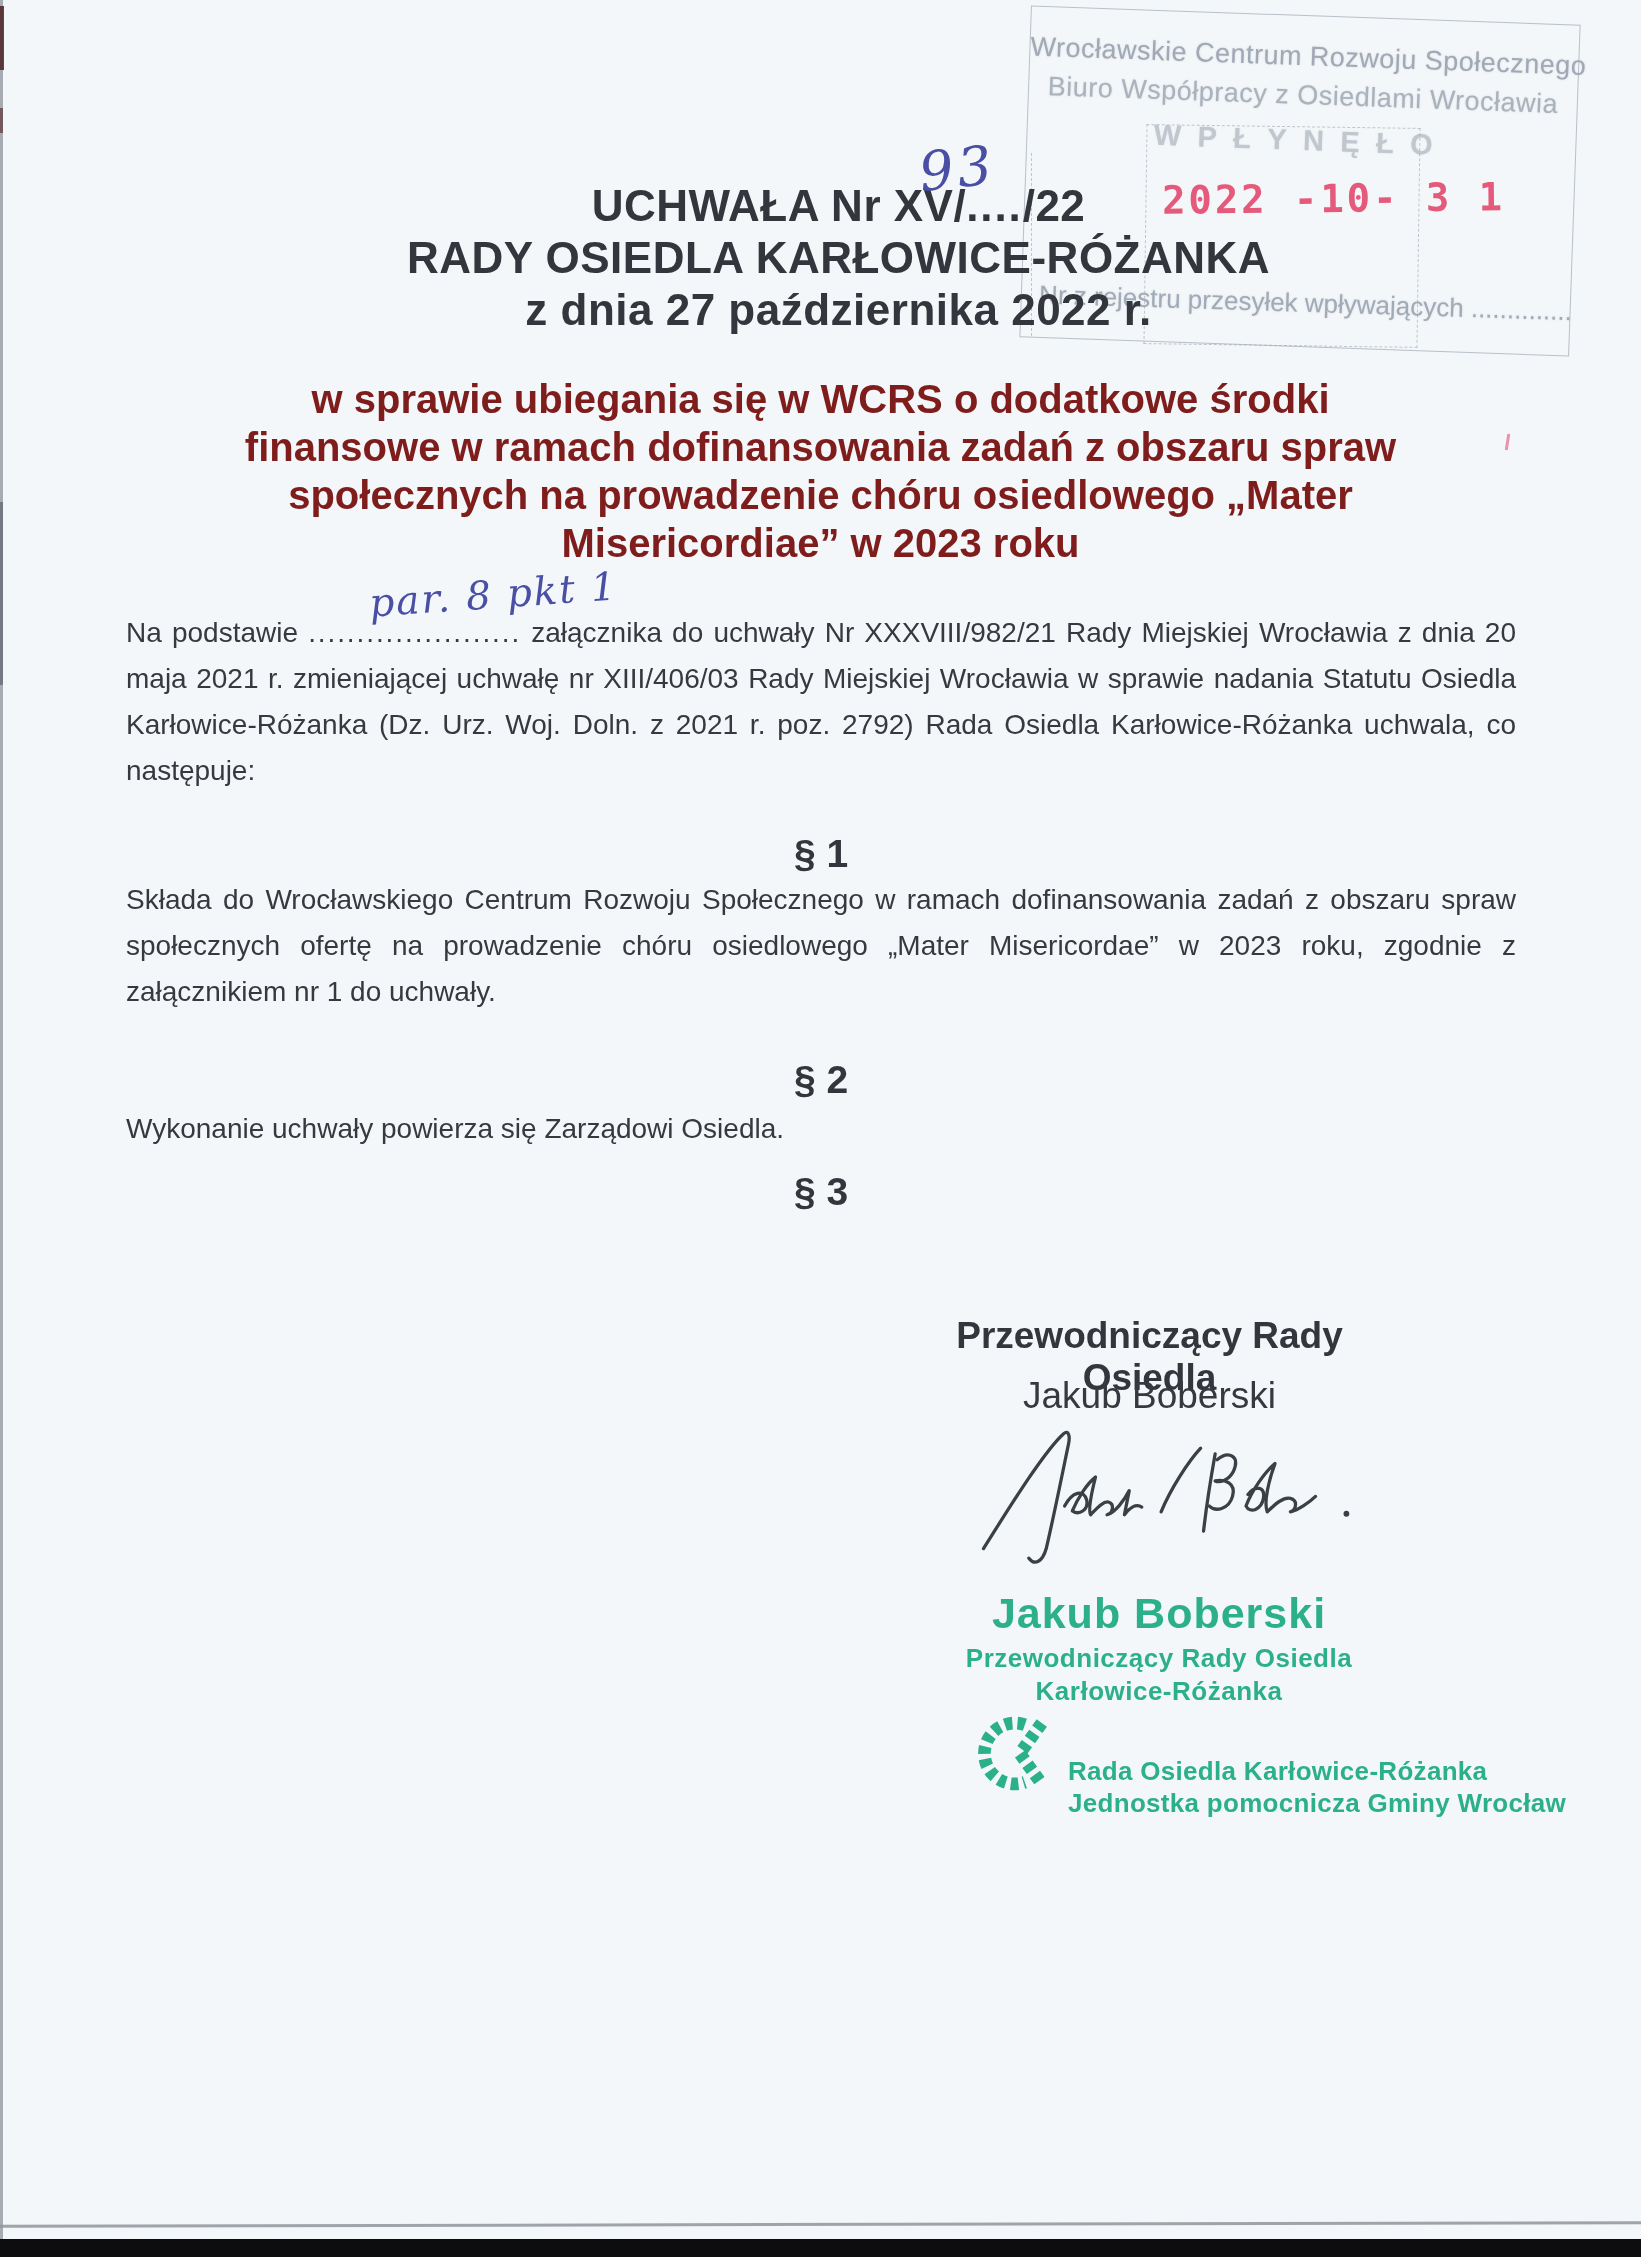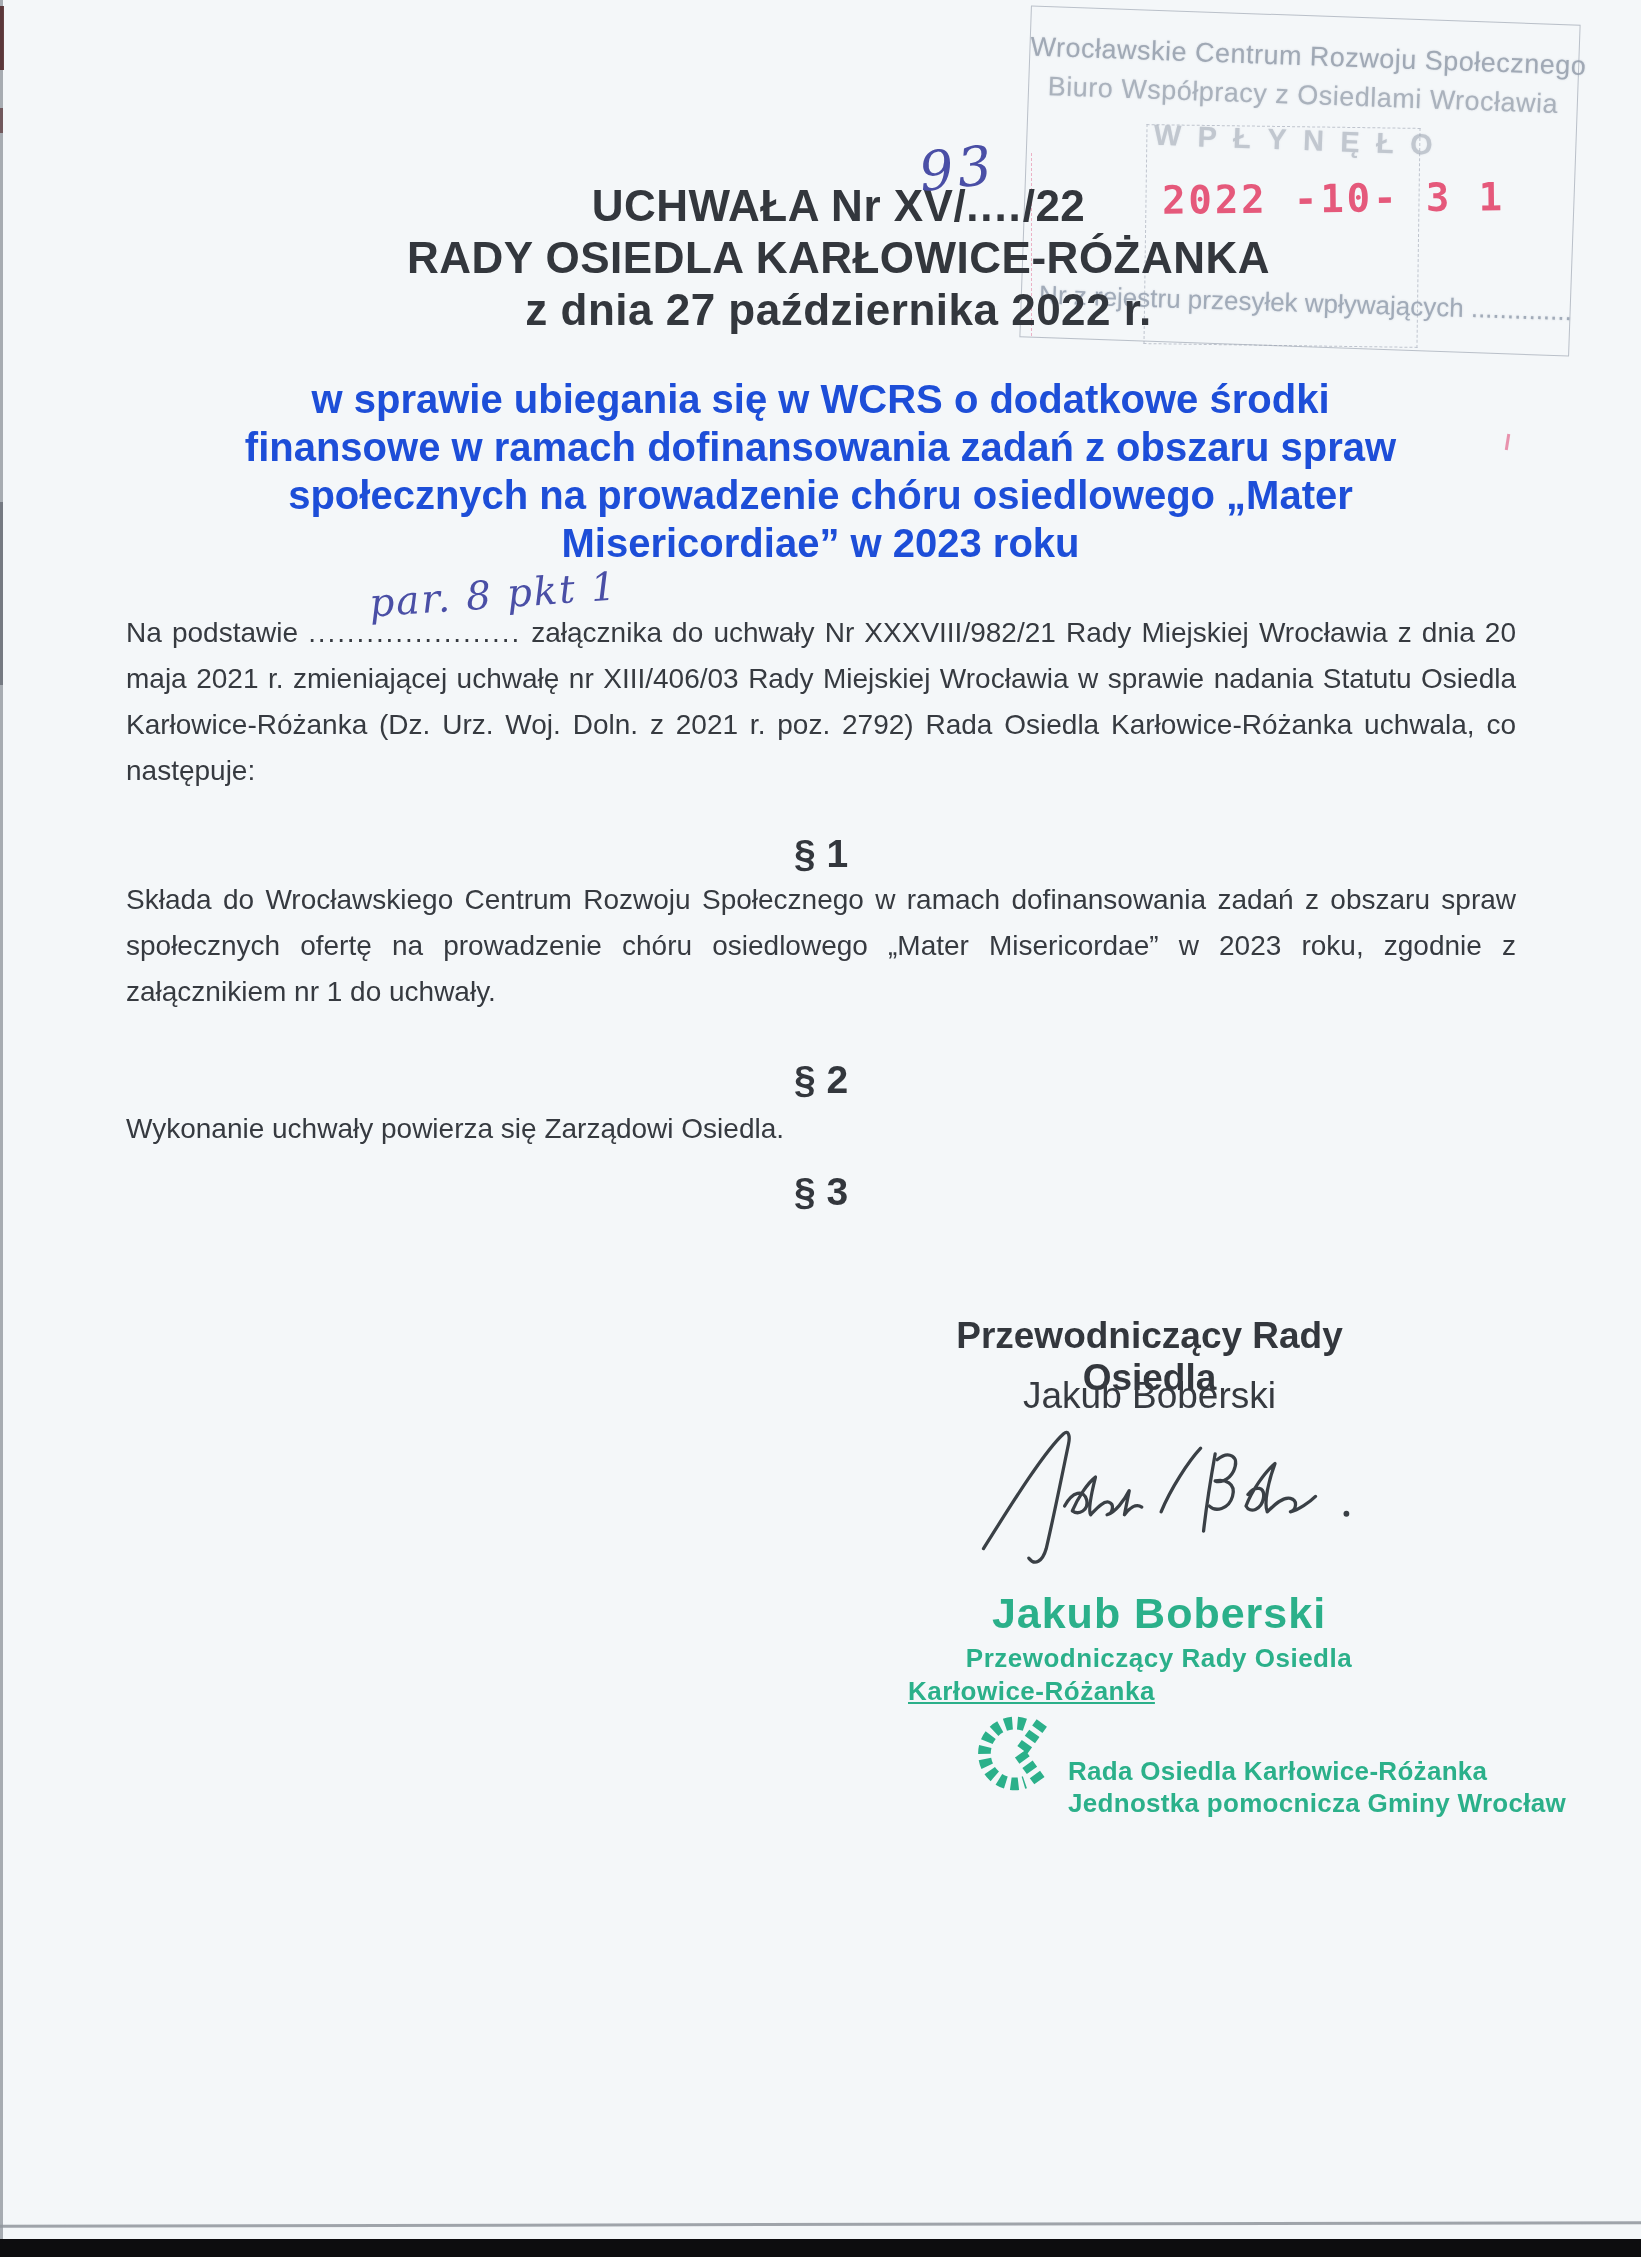--- a/index.html
+++ b/index.html
@@ -61,40 +61,40 @@
   }
   .hand-number{left:919px;top:137px;font-size:54px;transform:rotate(-6deg);letter-spacing:3.9px;}
   .hand-basis{left:369px;top:572px;font-size:39px;transform:rotate(-4deg);letter-spacing:1.9px;}
 
   
   .title-block{position:absolute;left:0;top:180px;width:100%;text-align:center;z-index:3;}
   .title-line{font-size:44px;font-weight:bold;line-height:52px;color:#33373d;letter-spacing:0.5px;padding-left:36px;}
   .dots{letter-spacing:1.9px;}
 
   .subject-block{position:absolute;left:130px;top:375px;width:1381px;text-align:center;z-index:3;}
-  .subject-line{font-size:40px;font-weight:bold;line-height:48px;color:#1d4ed8;}
+  .subject-line{font-size:40px;font-weight:bold;line-height:48px;color:#7f1d1d;}
 
   .bodytext{font-size:28px;line-height:46px;color:#363a40;}
   .preamble{position:absolute;left:126px;top:610px;width:1390px;text-align:justify;margin:0;}
   .sec-head{position:absolute;left:126px;width:1390px;text-align:center;font-size:39px;font-weight:bold;color:#33373d;}
   .sec-body{position:absolute;left:126px;width:1390px;margin:0;}
   .just{text-align:justify;}
   #s1-head{top:832px;} #s1-body{top:877px;}
   #s2-head{top:1058px;} #s2-body{top:1106px;}
   #s3-head{top:1170px;} #s3-body{top:1244px;}
 
   .signoff-role{position:absolute;left:908px;top:1315px;width:483px;text-align:center;font-size:37px;font-weight:bold;color:#33373d;}
   .signoff-name{position:absolute;left:908px;top:1375px;width:483px;text-align:center;font-size:37px;color:#363a40;}
   .signature-svg{position:absolute;left:970px;top:1421px;width:415px;height:145px;z-index:4;}
 
   
   .green{color:#2bb08a;}
   .g-name{position:absolute;left:908px;top:1589px;width:502px;text-align:center;font-size:43px;font-weight:bold;letter-spacing:1px;}
   .g-role1{position:absolute;left:908px;top:1643px;width:502px;text-align:center;font-size:26px;font-weight:bold;letter-spacing:0.5px;}
-  .g-role2{position:absolute;left:908px;top:1676px;width:502px;text-align:left;font-size:26px;font-weight:bold;letter-spacing:0.5px;text-decoration:underline;}
+  .g-role2{position:absolute;left:908px;top:1676px;width:502px;text-align:center;font-size:26px;font-weight:bold;letter-spacing:0.5px;}
   .g-logo{position:absolute;left:964px;top:1711px;width:93px;height:85px;}
   .g-org{position:absolute;left:1068px;top:1715px;font-size:26px;font-weight:bold;line-height:32px;white-space:nowrap;letter-spacing:0.3px;margin-top:40px;}
 </style>
 </head>
 <body>
 
 <div class="page">
 
   <div class="edge-left"></div>
   <div class="edge-mark-1"></div>

